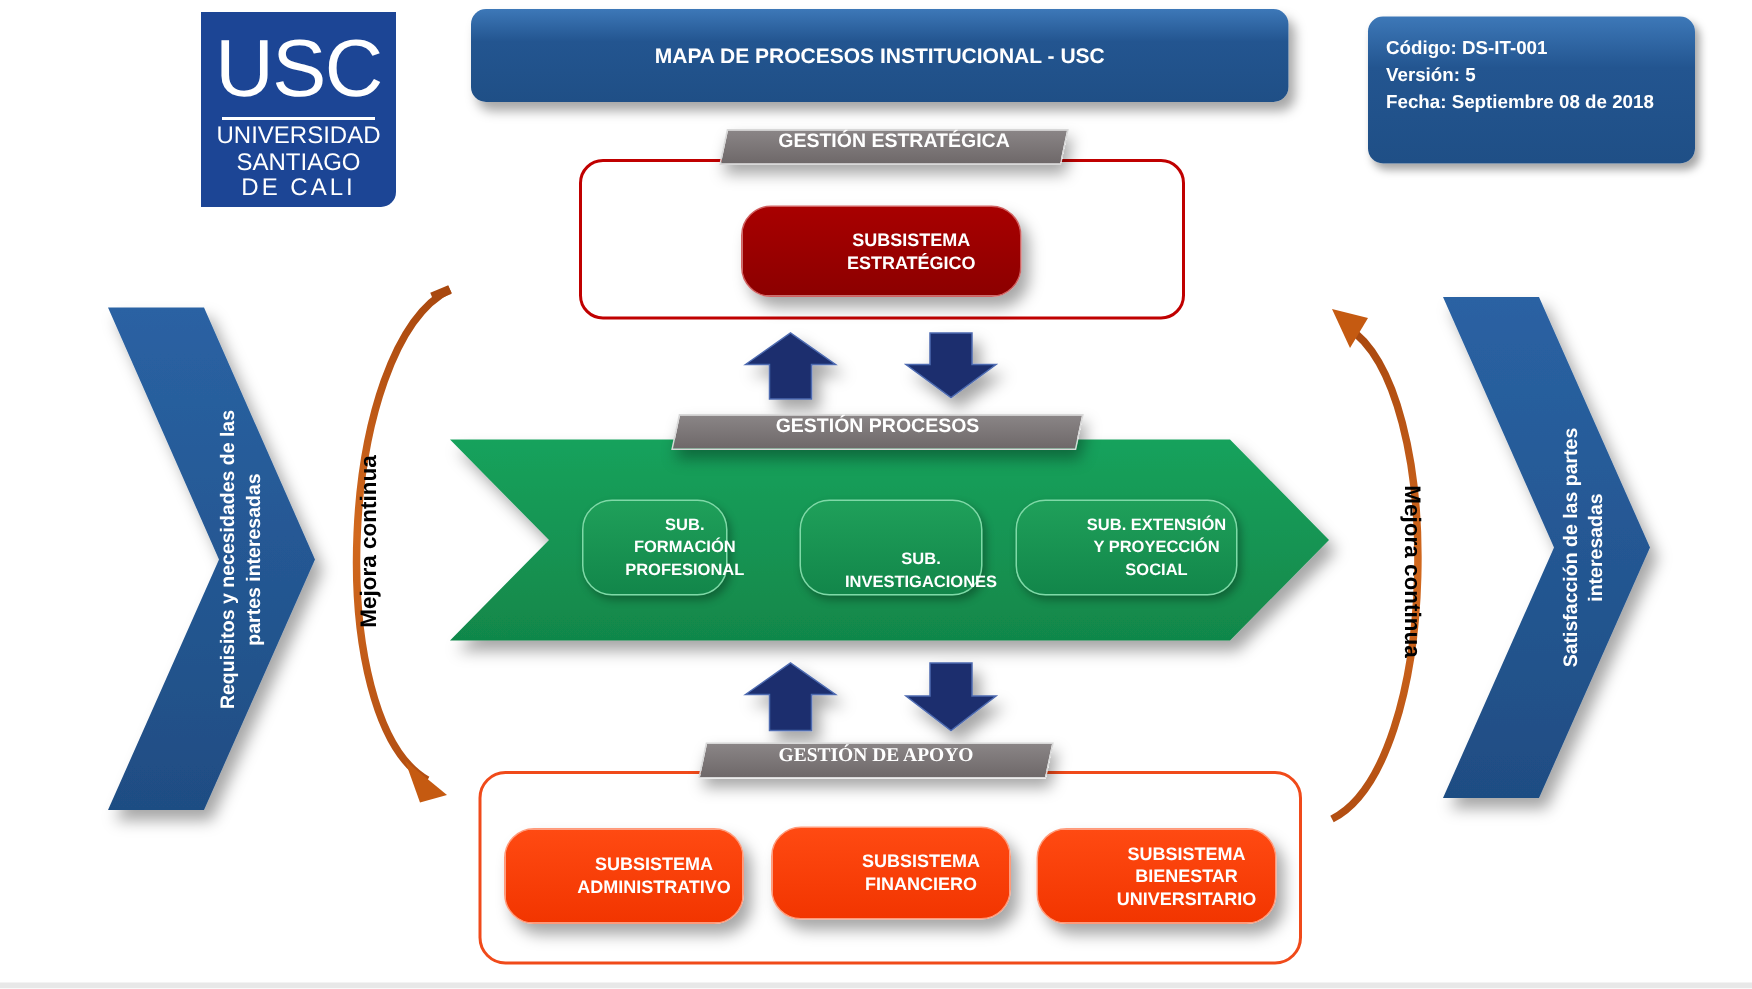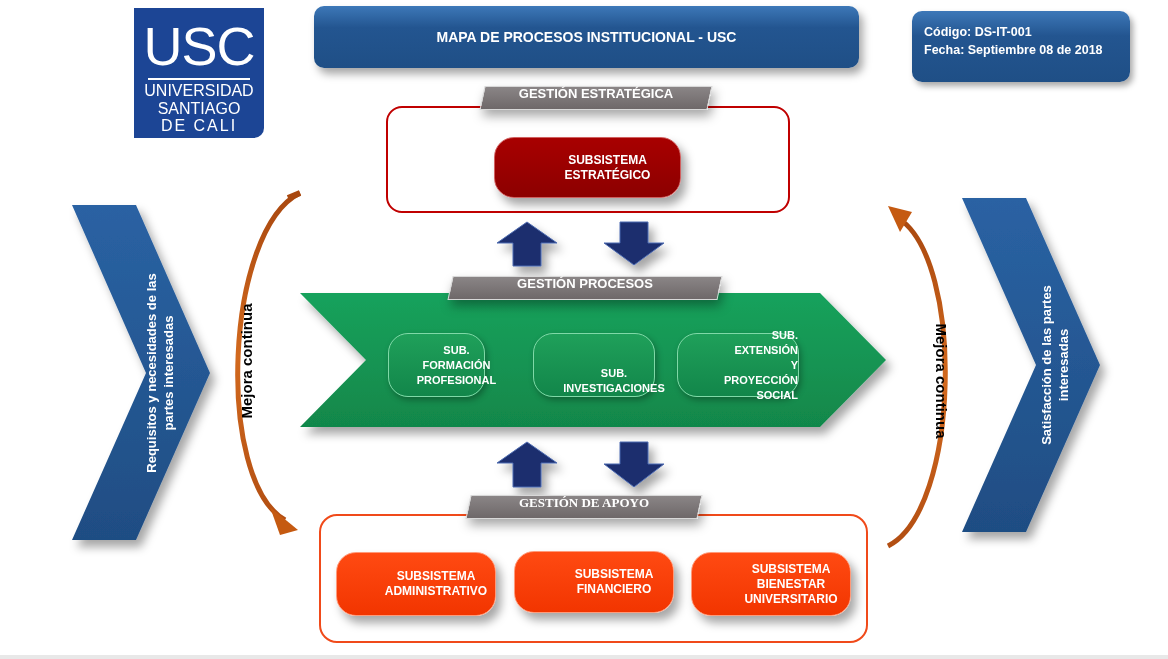--- a/index.html
+++ b/index.html
@@ -8,21 +8,21 @@
   .abs { position:absolute; }
   
   .logo { left:134px; top:8px; width:130px; height:130px; background:#1c4595; border-radius:0 0 10px 0; color:#fff; text-align:center; }
   .logo .big { position:absolute; left:0; width:100%; top:8px; font-size:54px; line-height:60px; letter-spacing:-1px; }
   .logo .rule { position:absolute; left:14px; right:14px; top:70px; height:2px; background:#fff; }
   .logo .l1 { position:absolute; left:0; width:100%; top:74px; font-size:16px; line-height:18px; }
   .logo .l2 { position:absolute; left:0; width:100%; top:91px; font-size:16px; line-height:20px; }
   .logo .l3 { position:absolute; left:0; width:100%; top:110px; font-size:16px; line-height:16px; letter-spacing:2px; }
   
   .title-box { left:314px; top:6px; width:545px; height:62px; border-radius:10px; background:linear-gradient(#3d78b8 0%, #235590 35%, #1f4f86 100%); box-shadow:4px 6px 8px rgba(0,0,0,0.35); color:#fff; font-weight:bold; font-size:14px; display:flex; align-items:center; justify-content:center; }
-  .info-box { left:912px; top:11px; width:218px; height:71px; border-radius:10px; background:linear-gradient(#3d78b8 0%, #235590 35%, #1f4f86 100%); box-shadow:3px 4px 6px rgba(0,0,0,0.35); color:#fff; font-weight:bold; font-size:12.5px; line-height:18px; padding:12px 0 0 12px; box-sizing:border-box; }
+  .info-box { left:912px; top:11px; width:218px; height:98px; border-radius:10px; background:linear-gradient(#3d78b8 0%, #235590 35%, #1f4f86 100%); box-shadow:3px 4px 6px rgba(0,0,0,0.35); color:#fff; font-weight:bold; font-size:12.5px; line-height:18px; padding:12px 0 0 12px; box-sizing:border-box; }
   
   .frame-red { left:386px; top:106px; width:404px; height:107px; border:2px solid #c00000; border-radius:16px; box-sizing:border-box; background:#fff; }
   .frame-orange { left:319px; top:514px; width:549px; height:129px; border:2px solid #f04a1a; border-radius:18px; box-sizing:border-box; background:#fff; }
   
   .gray-tab { height:24px; display:flex; align-items:flex-start; justify-content:center; color:#fff; font-weight:bold; font-size:13px; }
   .gray-tab .bg { position:absolute; inset:0; background:linear-gradient(#8a8586, #6e6869); transform:skewX(-12deg); border:1px solid #d8d8d8; box-shadow:4px 6px 10px rgba(0,0,0,0.35); }
   .gray-tab span { position:relative; }
   
   .box { display:flex; align-items:center; justify-content:center; text-align:center; color:#fff; font-weight:bold; font-size:12px; line-height:15px; border-radius:20px; box-sizing:border-box;padding-left:40px; }
   .box-red { background:linear-gradient(#a80000, #8c0000); box-shadow:5px 7px 10px rgba(0,0,0,0.35); border:1px solid #d06060; }
@@ -81,20 +81,21 @@
   <div class="l2">SANTIAGO</div>
   <div class="l3">DE CALI</div>
 </div>
 
 <div class="abs title-box">
   <span>MAPA DE PROCESOS INSTITUCIONAL - USC</span>
 </div>
 
 <div class="abs info-box">
   <div>Código: DS-IT-001</div>
+  <div>Versión: 5</div>
   <div>Fecha: Septiembre 08 de 2018</div>
 </div>
 
 <div class="abs frame-red"></div>
 <div class="abs gray-tab" style="left:482px;top:86px;width:228px;">
   <div class="bg"></div>
   <span>GESTIÓN ESTRATÉGICA</span>
 </div>
 <div class="abs box box-red" style="left:494px;top:137px;width:187px;height:61px;">
   <div>
@@ -112,21 +113,21 @@
     <div>SUB. FORMACIÓN</div>
     <div>PROFESIONAL</div>
   </div>
 </div>
 <div class="abs box box-green" style="left:533px;top:333px;width:122px;height:64px;align-items:flex-end;">
   <div>
     <div>SUB.</div>
     <div>INVESTIGACIONES</div>
   </div>
 </div>
-<div class="abs box box-green" style="left:677px;top:333px;width:122px;height:64px;text-align:right;">
+<div class="abs box box-green" style="left:677px;top:333px;width:148px;height:64px;">
   <div>
     <div>SUB. EXTENSIÓN</div>
     <div>Y PROYECCIÓN</div>
     <div>SOCIAL</div>
   </div>
 </div>
 
 <div class="abs frame-orange"></div>
 <div class="abs gray-tab" style="left:468px;top:495px;width:232px;font-family:Liberation Serif, serif;">
   <div class="bg"></div>

